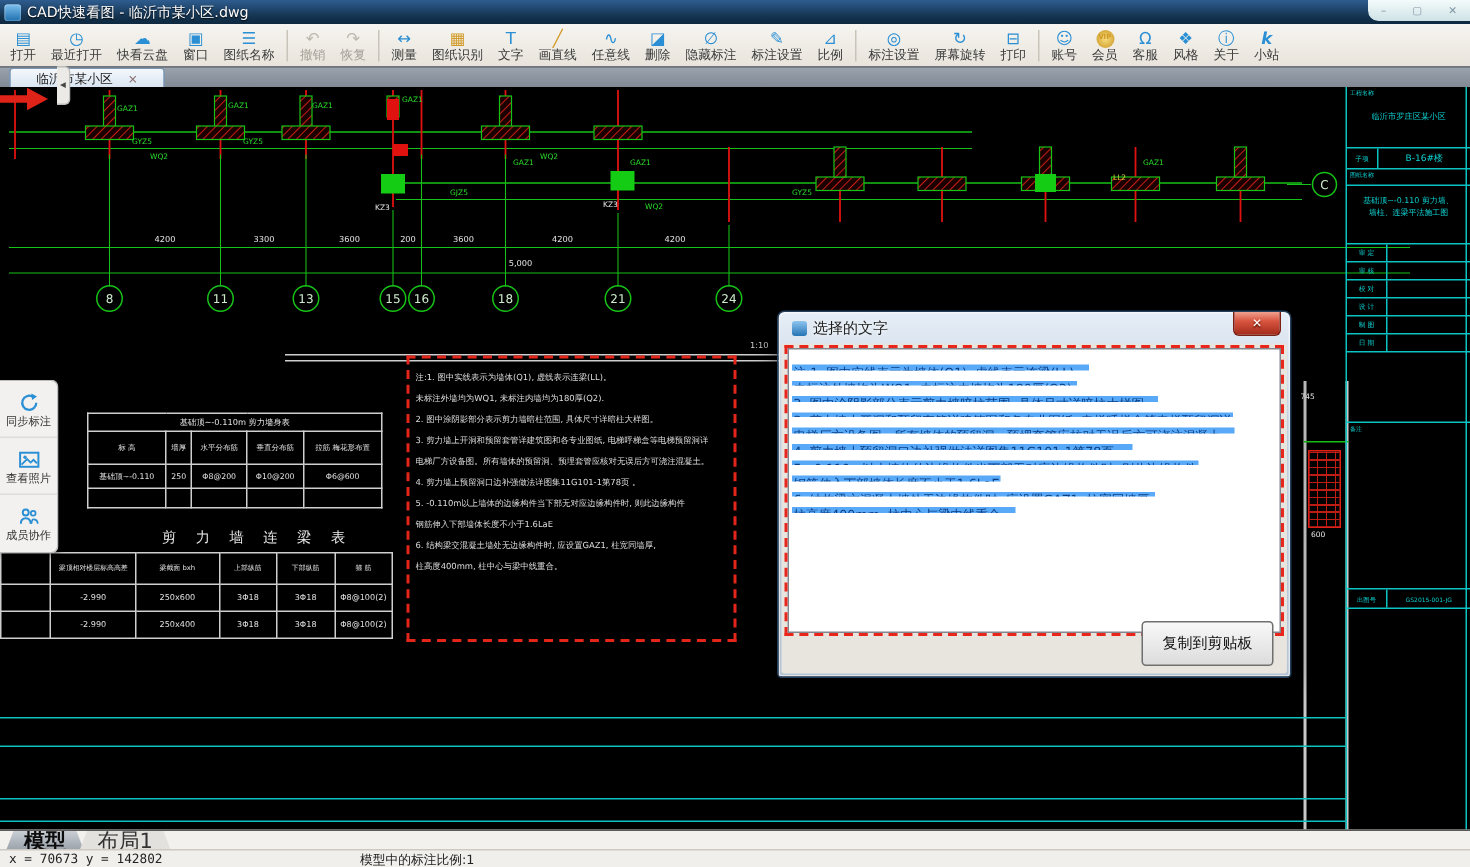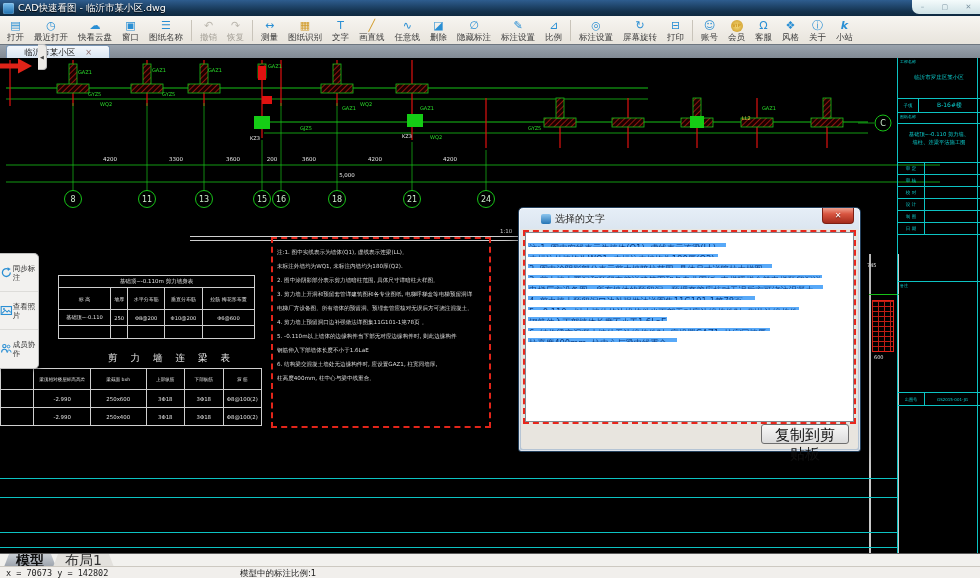--- a/index.html
+++ b/index.html
@@ -84,43 +84,43 @@
   .sect .gline{position:absolute;left:-2px;right:-2px;top:40px;border-top:1px solid #17c217;}
   .cyan-line{position:absolute;left:0;width:897px;border-top:1px solid #0cc3c3;height:0;}
   .cyan-right{position:absolute;left:977px;top:0;height:495px;border-left:1px solid #0cc3c3;}
   
   .banner{position:absolute;left:408px;top:58px;width:221px;height:37px;background:#f2a214;border-radius:4px;
     display:flex;align-items:center;justify-content:center;color:#fff;font-size:24px;font-weight:bold;letter-spacing:2px;
     box-shadow:0 1px 4px rgba(0,0,0,.5);z-index:25;}
   
   .spanel{position:absolute;left:0;top:253px;width:38px;height:114px;background:#f2f1ef;border:1px solid #bdbdbd;border-left:none;
     border-radius:0 5px 5px 0;box-shadow:1px 1px 4px rgba(0,0,0,.55);z-index:26;}
-  .sp-item{height:37px;display:flex;align-items:center;justify-content:center;border-bottom:1px solid #dddcd9;}
+  .sp-item{height:37px;display:flex;flex-direction:column;align-items:center;justify-content:center;border-bottom:1px solid #dddcd9;}
   .sp-item:last-child{border-bottom:none;}
   .sp-item svg{display:block;}
   .sp-label{font-size:7.5px;color:#333;line-height:9px;}
   .sp-handle{position:absolute;left:38px;top:44px;width:8px;height:24px;background:#eceae6;border:1px solid #bdbdbd;border-left:none;
     border-radius:0 4px 4px 0;display:flex;align-items:center;justify-content:center;font-size:5px;color:#444;z-index:26;}
   
   .dialog{position:absolute;left:518px;top:207px;width:341px;height:243px;z-index:30;
     border:1px solid #24405c;border-radius:5px 5px 3px 3px;
     background:linear-gradient(#e6eef7,#c2d0de 30%,#b5c4d4);
     box-shadow:0 4px 16px rgba(0,0,0,.65), inset 0 0 0 1px rgba(255,255,255,.55);}
-  .dlg-titlebar{position:absolute;top:0;left:16px;right:0;height:21px;display:flex;align-items:center;gap:4px;padding-left:6px;}
+  .dlg-titlebar{position:absolute;top:0;left:3px;right:0;height:21px;display:flex;align-items:center;gap:4px;padding-left:6px;}
   .dlg-icon{width:10px;height:10px;border-radius:2px;background:linear-gradient(#8ec6ef,#2574b5);flex:0 0 auto;}
   .dlg-title{font-size:10px;color:#1c1c1c;text-shadow:0 0 3px rgba(255,255,255,.9);}
   .dlg-close{position:absolute;top:0;right:6px;width:30px;height:15px;border:1px solid #7c1f13;border-top:none;border-radius:0 0 4px 4px;
     background:linear-gradient(#f0a18f,#d85540 40%,#a42b1b);color:#fff;font-size:8px;line-height:8px;
     display:flex;align-items:center;justify-content:center;text-shadow:0 1px 1px #5e130a;}
   .dlg-body{position:absolute;top:21px;left:2px;right:2px;bottom:2px;background:#e8e5df;border-radius:0 0 2px 2px;}
   .dlg-text{position:absolute;top:3px;left:4px;right:4px;bottom:27px;background:#fff;border:1px solid #838790;overflow:hidden;padding:3px 2px;}
   .dlg-line{height:10.6px;white-space:nowrap;overflow:hidden;}
   .hl{background:#58a9f8;color:#0a3d82;font-size:8.4px;padding:0 1px;}
   .dlg-selbox{position:absolute;top:1px;left:2px;right:2px;bottom:25px;border:2px dashed #e8261c;pointer-events:none;}
-  .dlg-btn{position:absolute;right:9px;bottom:5px;width:88px;height:20px;font-size:15px;color:#111;
+  .dlg-btn{position:absolute;right:9px;bottom:5px;width:88px;height:30px;font-size:10px;color:#111;
     background:linear-gradient(#f8f8f8,#dcdcdc);border:1px solid #6f6f6f;border-radius:3px;font-family:Liberation Sans, sans-serif;}
   
   .ltabs{position:absolute;top:553px;left:0;right:0;height:13px;background:#f2f1ee;border-top:1px solid #5a5a5a;
     display:flex;align-items:stretch;padding-left:4px;}
   .ltab{padding:0 12px;font-size:14px;display:flex;align-items:center;
     clip-path:polygon(5px 0,calc(100% - 5px) 0,100% 100%,0 100%);}
   .ltab.active{background:linear-gradient(#c9ced4,#9aa1aa);font-weight:bold;color:#0d0d0d;}
   .ltab.inactive{background:#e3e1dd;color:#333;margin-left:-3px;}
   .status{position:absolute;top:566px;left:0;right:0;height:12px;background:#f1efec;border-top:1px solid #cdc9c1;}
   .status .coords{position:absolute;left:6px;top:1px;font-size:8.5px;color:#222;font-family:"DejaVu Sans Mono",monospace;}

